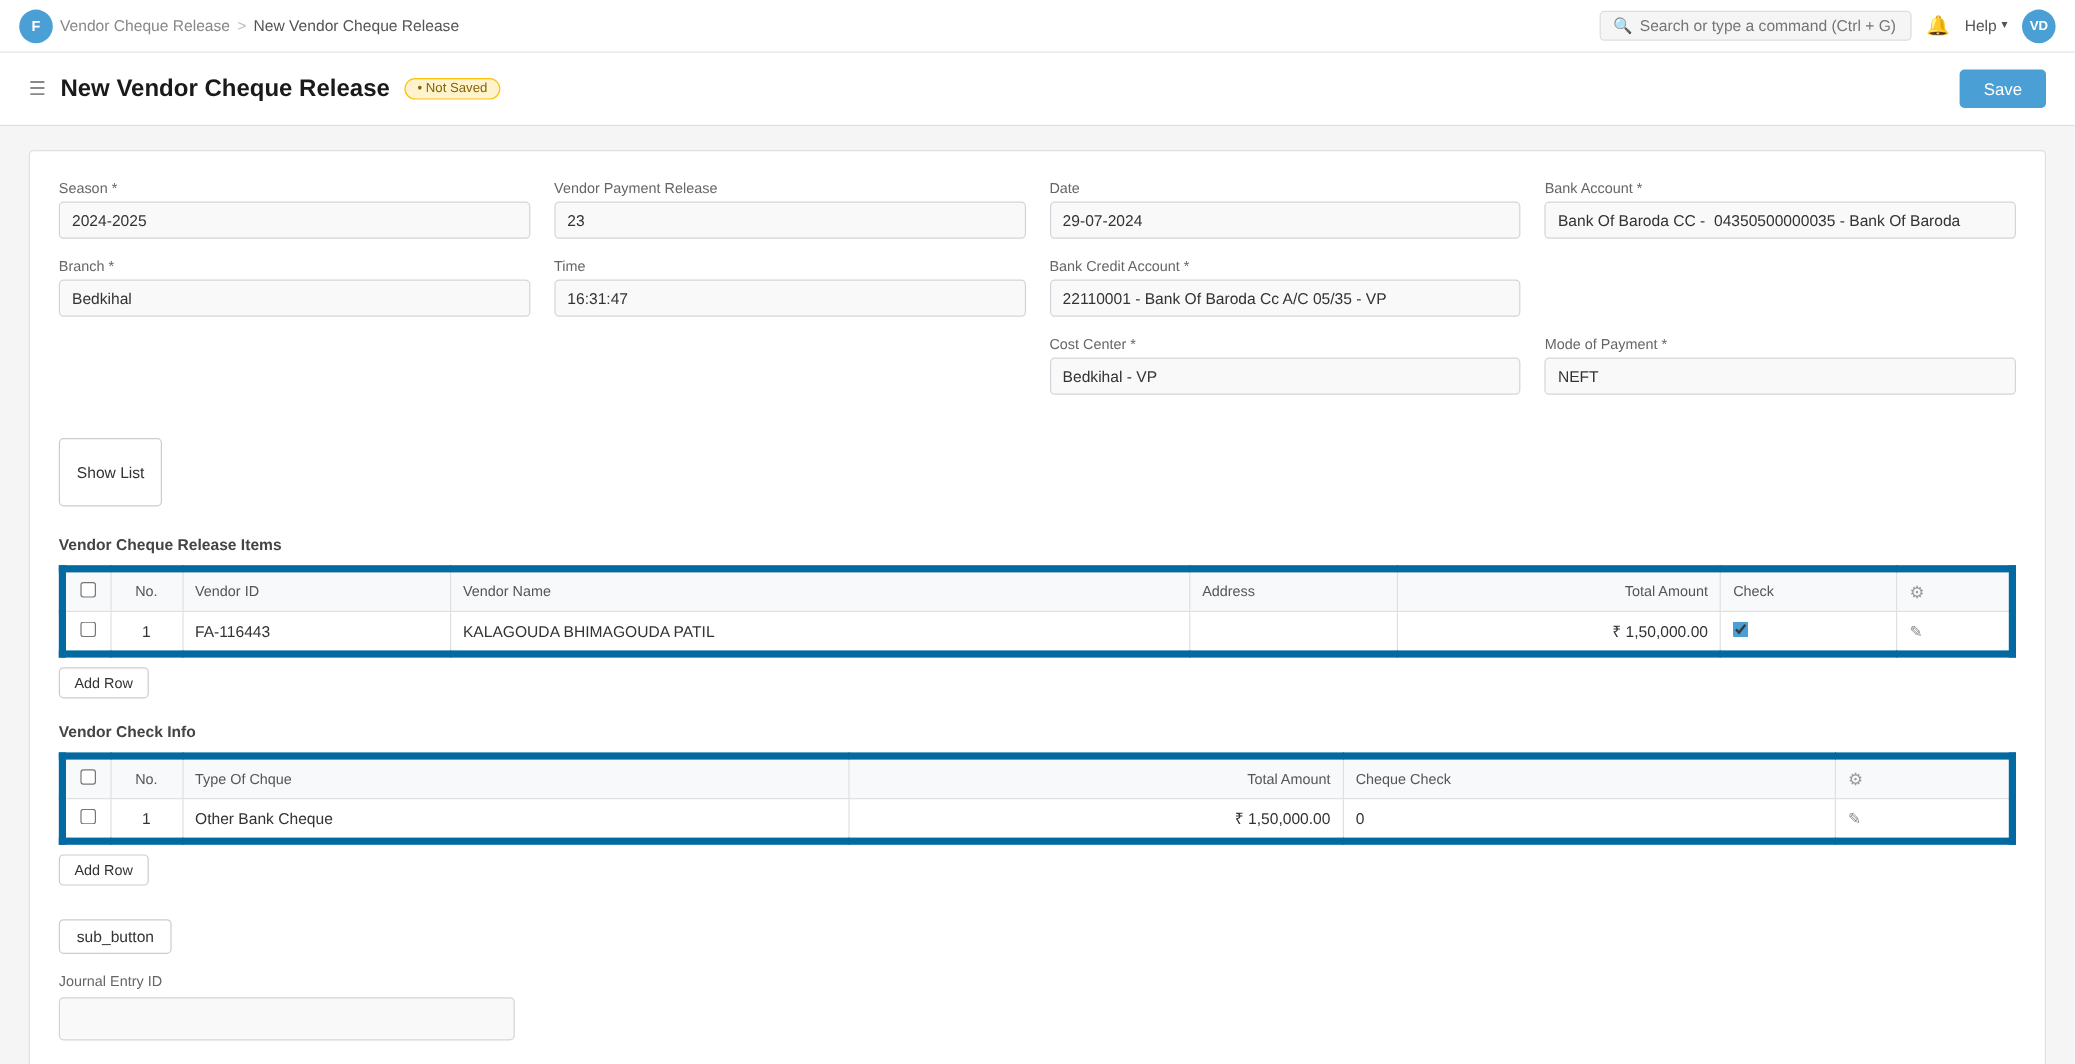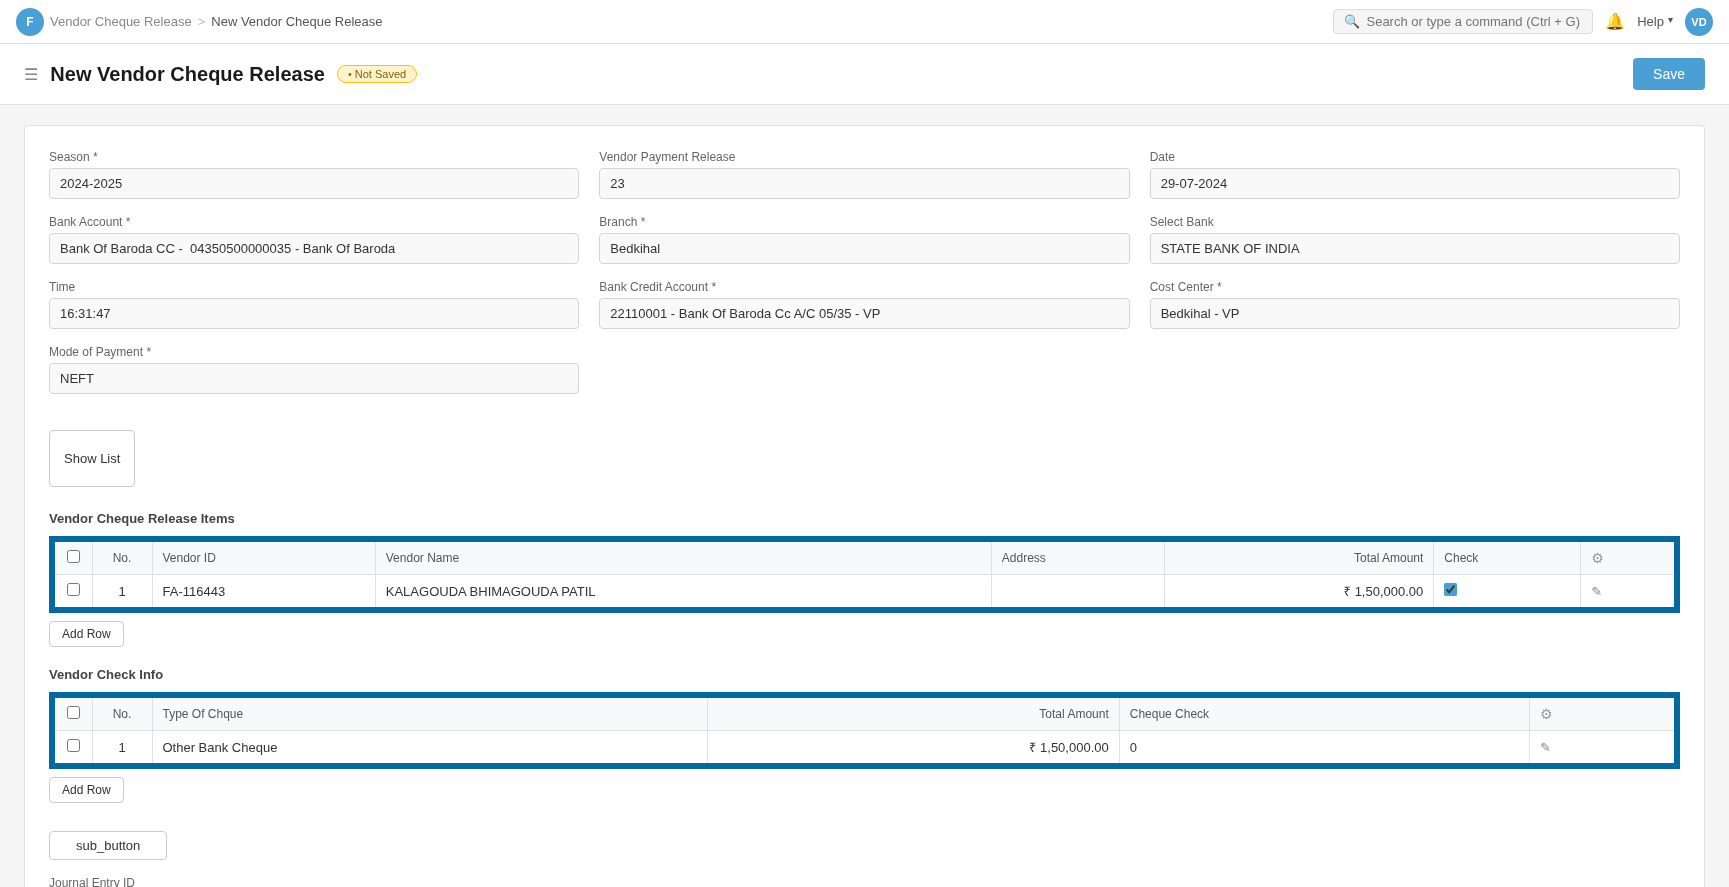--- a/index.html
+++ b/index.html
@@ -32,21 +32,21 @@
     .not-saved-badge { background: #fff3cd; color: #856404; border: 1px solid #ffc107; border-radius: 10px; padding: 2px 10px; font-size: 11px; }
     .save-btn { background: #4a9fd4; color: white; border: none; border-radius: 4px; padding: 8px 20px; font-size: 14px; cursor: pointer; font-weight: 500; }
 
     
     .main-content { padding: 20px 24px; }
 
     
     .form-card { background: #fff; border: 1px solid #e0e0e0; border-radius: 4px; padding: 24px; margin-bottom: 16px; }
 
     
-    .form-grid { display: grid; grid-template-columns: repeat(3, 1fr); gap: 16px 20px; }
+    .form-grid { display: grid; grid-template-columns: repeat(4, 1fr); gap: 16px 20px; }
     .form-field { display: flex; flex-direction: column; gap: 4px; }
     .form-label { font-size: 12px; color: #666; }
     .form-input { border: 1px solid #d1d5db; border-radius: 4px; padding: 7px 10px; font-size: 13px; color: #333; background: #f9f9f9; outline: none; }
 
     
     .show-list-btn { border: 1px solid #ccc; background: #fff; border-radius: 4px; padding: 20px 14px; font-size: 13px; cursor: pointer; color: #333; margin: 16px 0 8px 0; }
 
     
     .section-title { font-size: 13px; font-weight: 600; color: #444; margin-bottom: 10px; margin-top: 16px; }
 
@@ -57,21 +57,21 @@
     .data-table .checkbox-col { width: 40px; text-align: center; }
     .data-table .no-col { width: 60px; text-align: center; }
     .data-table .amount-col { text-align: right; }
     .settings-icon { color: #999; font-size: 14px; }
     .edit-icon { color: #888; font-size: 13px; cursor: pointer; }
 
     
     .add-row-btn { border: 1px solid #ccc; background: #fff; border-radius: 4px; padding: 5px 12px; font-size: 12px; cursor: pointer; color: #333; margin-top: 8px; }
 
     
-    .sub-button { border: 1px solid #ccc; background: #fff; border-radius: 4px; padding: 6px 26px; font-size: 13px; cursor: pointer; color: #333; margin-top: 12px; }
+    .sub-button { border: 1px solid #ccc; background: #fff; border-radius: 4px; padding: 6px 14px; font-size: 13px; cursor: pointer; color: #333; margin-top: 12px; }
 
     
     .journal-section { margin-top: 16px; }
     .journal-input { border: 1px solid #d1d5db; border-radius: 4px; padding: 7px 10px; font-size: 13px; color: #333; background: #f9f9f9; width: 380px; height: 36px; }
 
     input[type="checkbox"] { cursor: pointer; }
   </style>
 </head>
 <body>
 
@@ -127,24 +127,20 @@
         <label class="form-label">Date</label>
         <input class="form-input" type="text" value="29-07-2024" style="">
       </div>
       <div class="form-field">
         <label class="form-label">Bank Account *</label>
         <input class="form-input" type="text" value="Bank Of Baroda CC -  04350500000035 - Bank Of Baroda" style="">
       </div>
       <div class="form-field">
         <label class="form-label">Branch *</label>
         <input class="form-input" type="text" value="Bedkihal" style="">
-      </div>
-      <div class="form-field">
-        <label class="form-label">Select Bank</label>
-        <input class="form-input" type="text" value="STATE BANK OF INDIA" style="">
       </div>
       <div class="form-field">
         <label class="form-label">Time</label>
         <input class="form-input" type="text" value="16:31:47" style="">
       </div>
       <div class="form-field">
         <label class="form-label">Bank Credit Account *</label>
         <input class="form-input" type="text" value="22110001 - Bank Of Baroda Cc A/C 05/35 - VP" style="">
       </div>
       <div class="form-field" style="grid-column: 3;">

